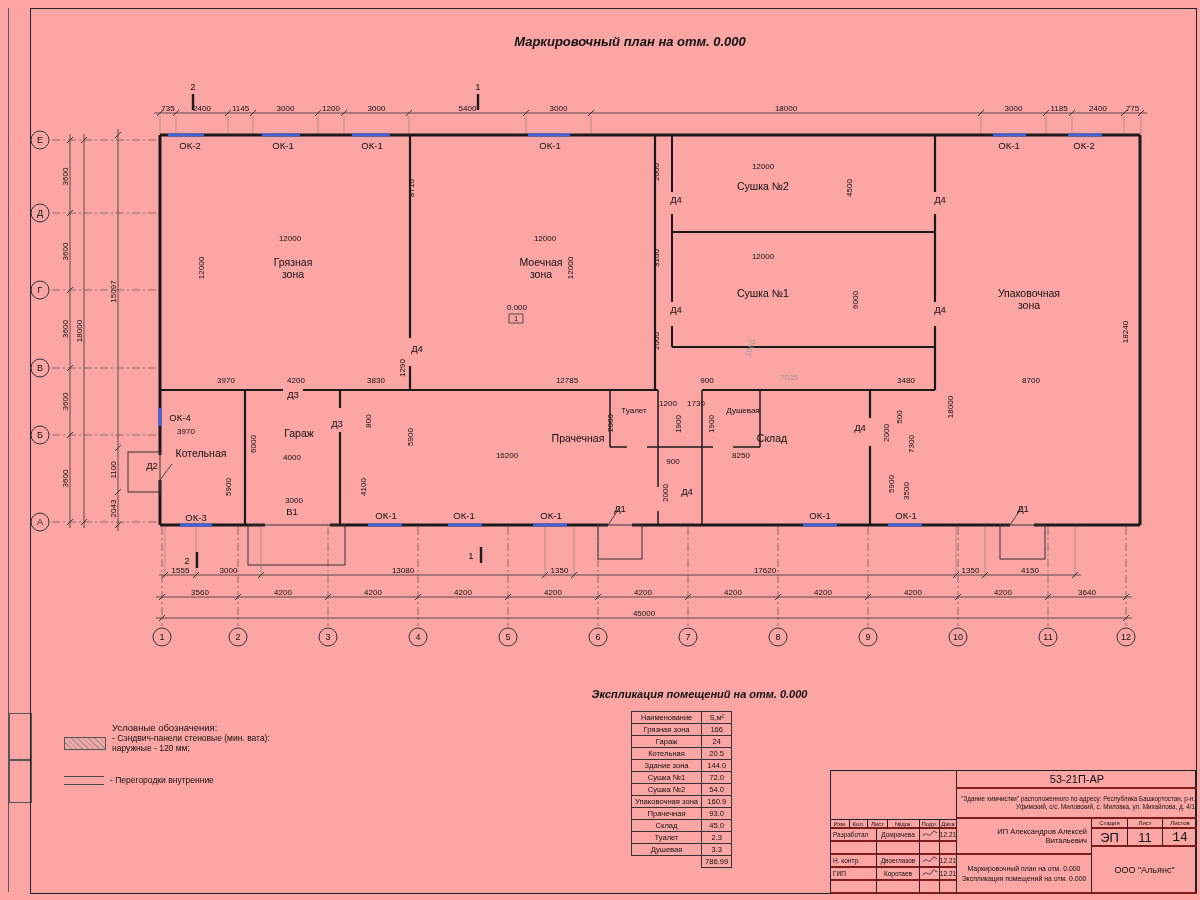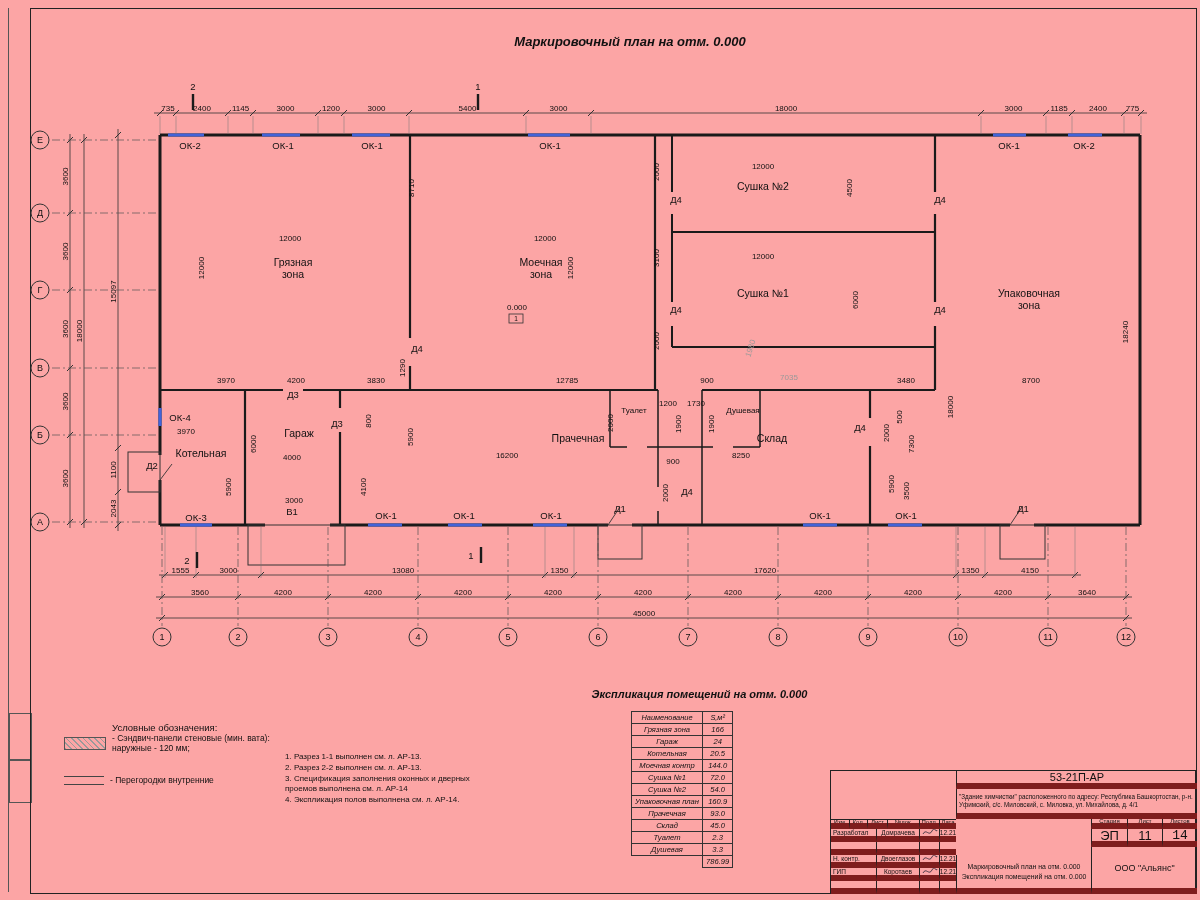--- a/index.html
+++ b/index.html
@@ -17,27 +17,27 @@
   .legend{position:absolute;left:64px;top:722px;width:215px;font-size:8.5px;}
   .legend .lg-title{font-size:9.5px;margin-left:48px;margin-bottom:0;}
   .lg-item{display:flex;align-items:center;margin-bottom:22px;}
   .swatch1{width:40px;height:11px;border:1px solid #555;margin-right:6px;flex:none;
            background:repeating-linear-gradient(45deg,#9a9a9a 0 1px,transparent 1px 4px);}
   .swatch2{width:40px;height:7px;border-top:1px solid #444;border-bottom:1px solid #444;margin-right:6px;flex:none;}
   .notes{position:absolute;left:285px;top:752px;width:195px;font-size:8px;line-height:1.35;}
   .expl-title{position:absolute;left:557px;top:688px;width:285px;text-align:center;
               font-size:11px;font-style:italic;font-weight:bold;}
   table.expl{position:absolute;left:631px;top:711px;border-collapse:collapse;font-size:7.6px;}
-  table.expl td{border:1px solid #333;height:11px;padding:0 3px;text-align:center;white-space:nowrap;font-style:italic;}
+  table.expl td{border:1px solid #333;height:11px;padding:0 3px;text-align:center;white-space:nowrap;}
   table.expl thead td{font-size:7.4px;}
   table.expl td.nob{border:none;}
   .stamp{position:absolute;left:830px;top:770px;width:366px;height:123px;border:1.6px solid #222;
          font-size:7px;box-sizing:border-box;}
-  .stamp .cell{position:absolute;box-sizing:border-box;border-left:1px solid #222;border-bottom:6px solid #7f1d1d;
-               display:flex;align-items:center;justify-content:center;text-align:left;overflow:hidden;}
+  .stamp .cell{position:absolute;box-sizing:border-box;border-left:1px solid #222;border-bottom:2px solid #7f1d1d;
+               display:flex;align-items:center;justify-content:center;text-align:right;overflow:hidden;}
   .st-code{left:125px;top:0;width:241px;height:18px;font-size:11px;}
   .st-addr{left:125px;top:18px;width:241px;height:30px;font-size:6.3px;line-height:1.25;padding:1px 2px;}
   .rh{top:48px;height:10px;font-size:6px;}
   .rh.c0{left:0;width:18px;border-left:none;border-top:1px solid #222;}
   .rh.c1{left:18px;width:18px;border-top:1px solid #222;}
   .rh.c2{left:36px;width:20px;border-top:1px solid #222;}
   .rh.c3{left:56px;width:32px;border-top:1px solid #222;}
   .rh.c4{left:88px;width:20px;border-top:1px solid #222;}
   .rh.c5{left:108px;width:17px;border-top:1px solid #222;}
   .rr{height:13px;font-size:6.5px;}
@@ -410,26 +410,20 @@
     <div class="lg-item">
       <div class="swatch1"></div>
       <div>- Сэндвич-панели стеновые (мин. вата): наружные - 120 мм;</div>
     </div>
     <div class="lg-item">
       <div class="swatch2"></div>
       <div>- Перегородки внутренние</div>
     </div>
   </div>
 
-  <div class="notes">
-      <div>1. Разрез 1-1 выполнен см. л. АР-13.</div>
-      <div>2. Разрез 2-2 выполнен см. л. АР-13.</div>
-      <div>3. Спецификация заполнения оконных и дверных проемов выполнена см. л. АР-14</div>
-      <div>4. Экспликация полов выполнена см. л. АР-14.</div>
-    </div>
 
   <div class="expl-title">Экспликация помещений на отм. 0.000</div>
   <table class="expl">
     <thead>
       <tr>
         <td>Наименование</td>
         <td>S,м²</td>
       </tr>
     </thead>
     <tbody>
@@ -439,33 +433,33 @@
         </tr>
         <tr>
           <td>Гараж</td>
           <td>24</td>
         </tr>
         <tr>
           <td>Котельная</td>
           <td>20.5</td>
         </tr>
         <tr>
-          <td>Моечная контр</td>
+          <td>Здание зона</td>
           <td>144.0</td>
         </tr>
         <tr>
           <td>Сушка №1</td>
           <td>72.0</td>
         </tr>
         <tr>
           <td>Сушка №2</td>
           <td>54.0</td>
         </tr>
         <tr>
-          <td>Упаковочная план</td>
+          <td>Упаковочная зона</td>
           <td>160.9</td>
         </tr>
         <tr>
           <td>Прачечная</td>
           <td>93.0</td>
         </tr>
         <tr>
           <td>Склад</td>
           <td>45.0</td>
         </tr>
@@ -527,20 +521,21 @@
           <path d="M1 6 C4 0,7 9,10 3 S14 6,15 2" stroke="#223" fill="none" stroke-width="0.8"></path>
         </svg>
     </div>
     <div class="cell rr row4 c3">12.21</div>
 
     <div class="cell rr row5 c0"></div>
     <div class="cell rr row5 c1"></div>
     <div class="cell rr row5 c2"></div>
     <div class="cell rr row5 c3"></div>
 
+    <div class="cell st-client">ИП Александров Алексей Витальевич</div>
     <div class="cell st-sheet">
       <div>Маркировочный план на отм. 0.000</div>
       <div>Экспликация помещений на отм. 0.000</div>
     </div>
 
     <div class="cell sh c0">Стадия</div>
     <div class="cell sh c1">Лист</div>
     <div class="cell sh c2">Листов</div>
     <div class="cell sv c0">ЭП</div>
     <div class="cell sv c1">11</div>

